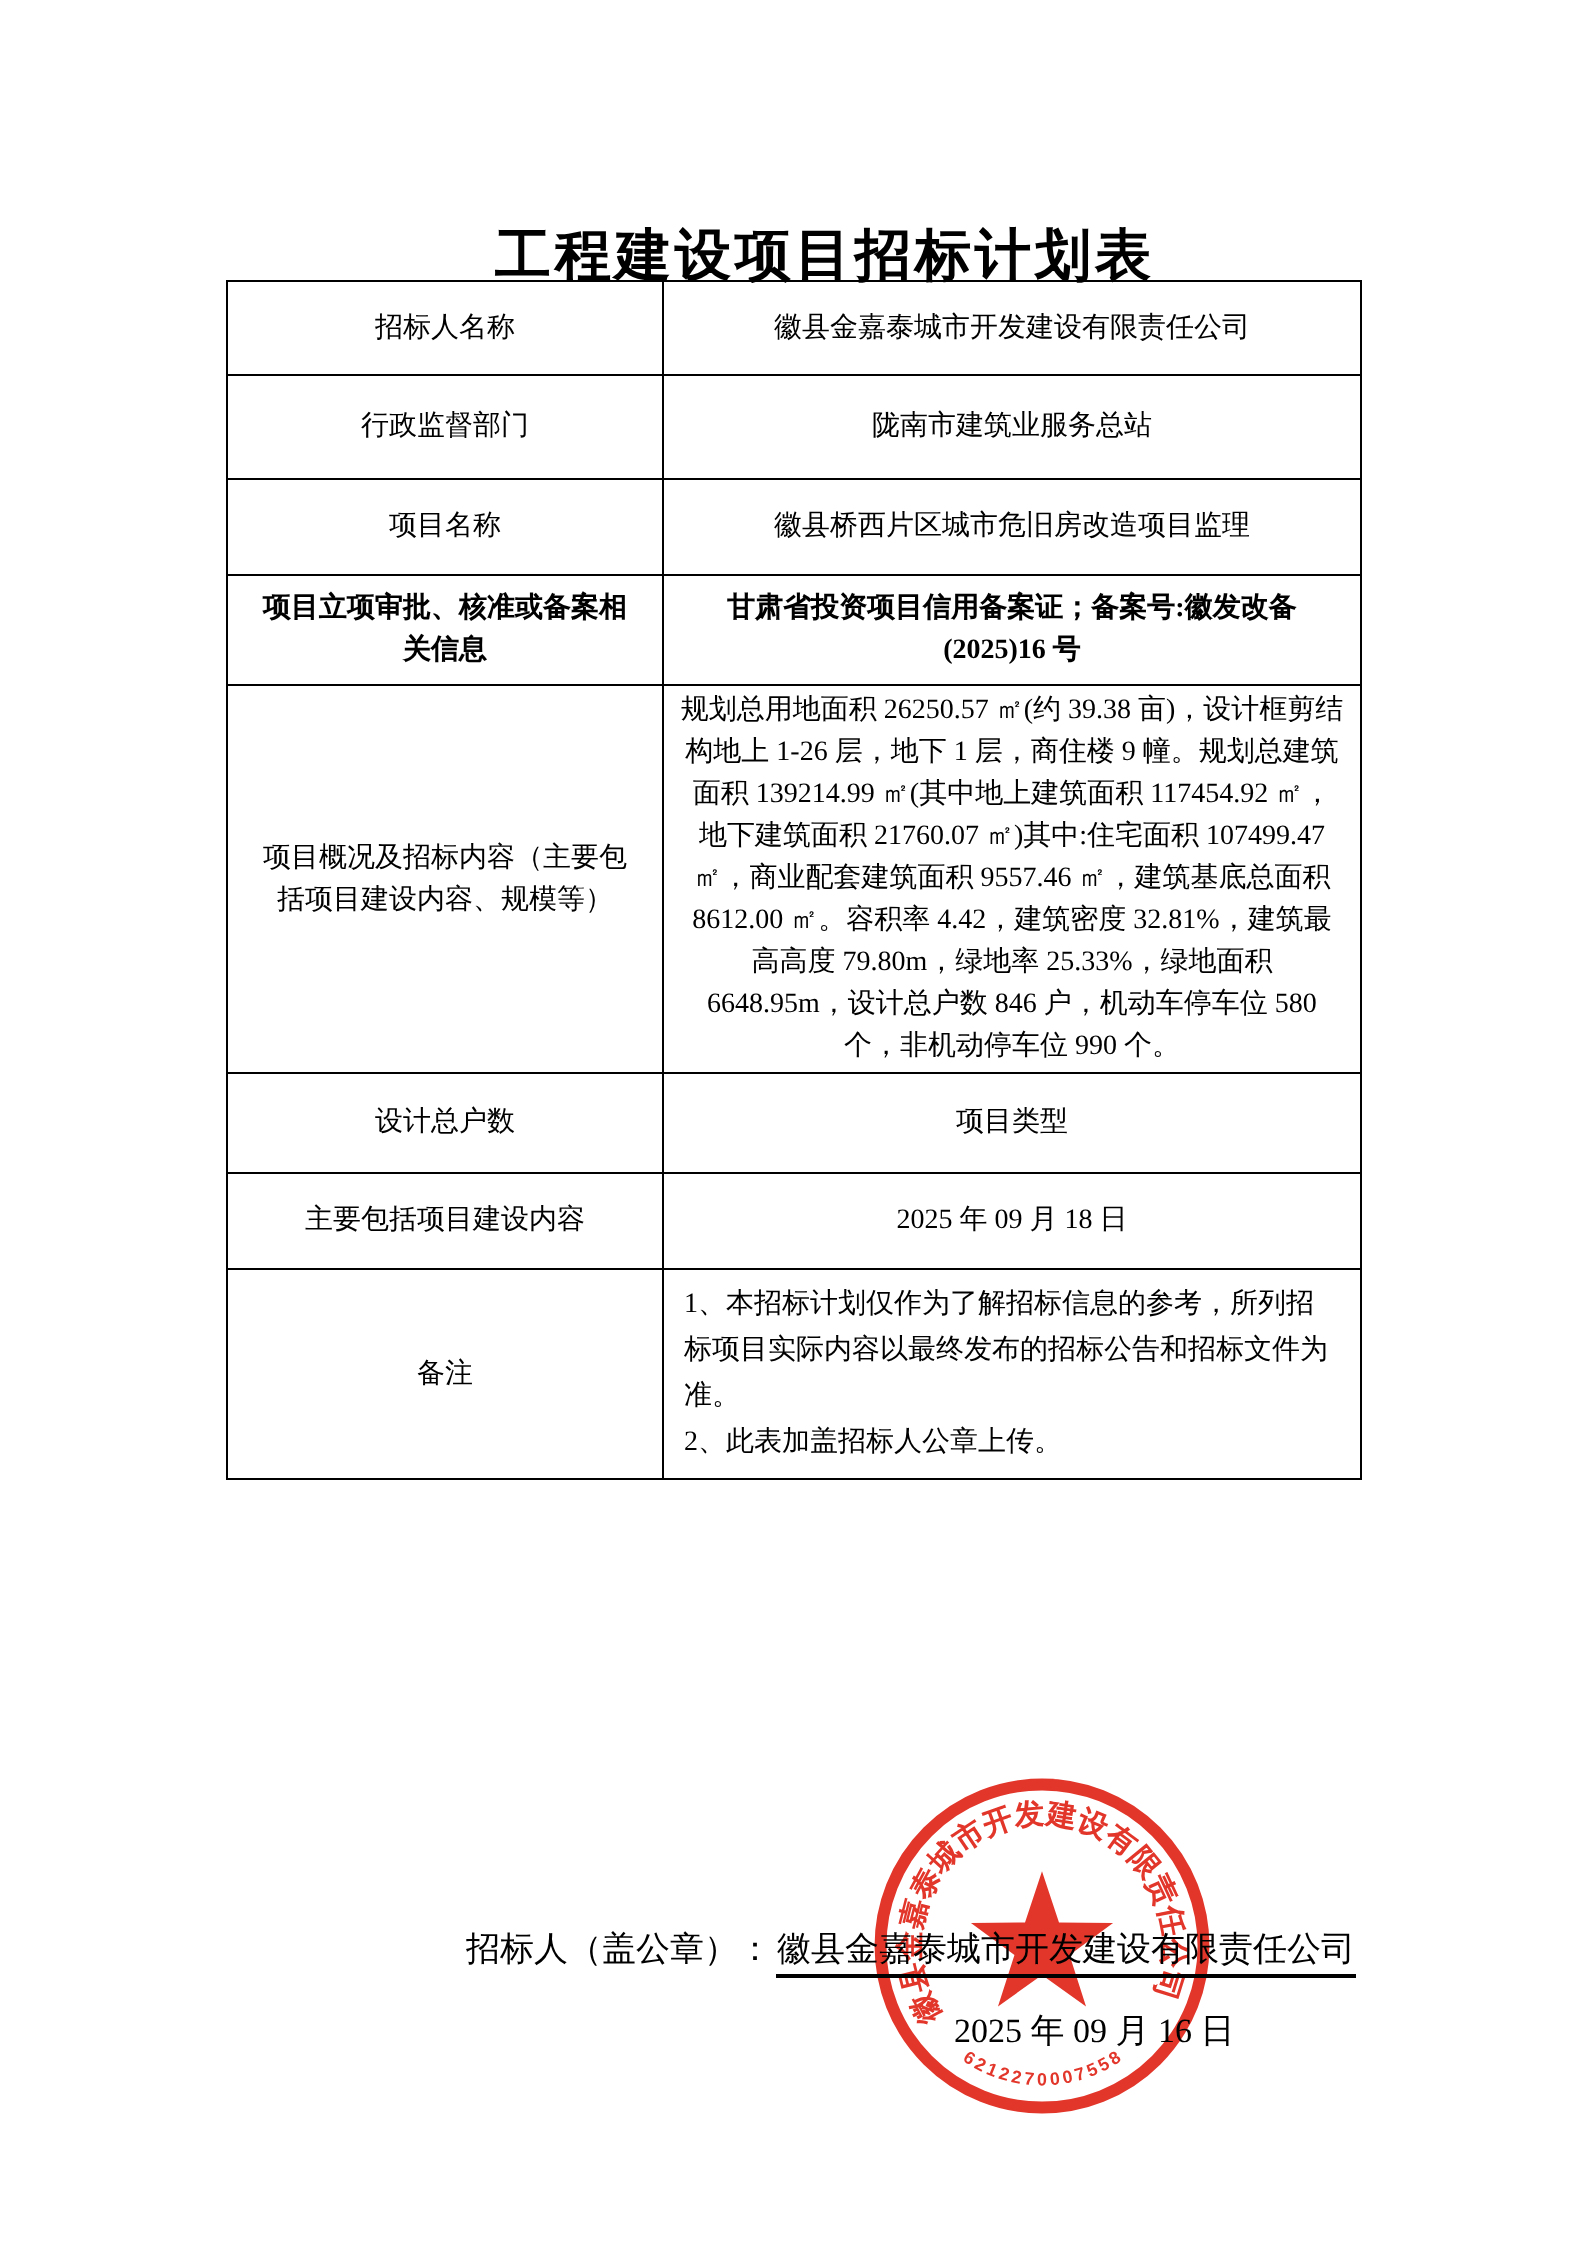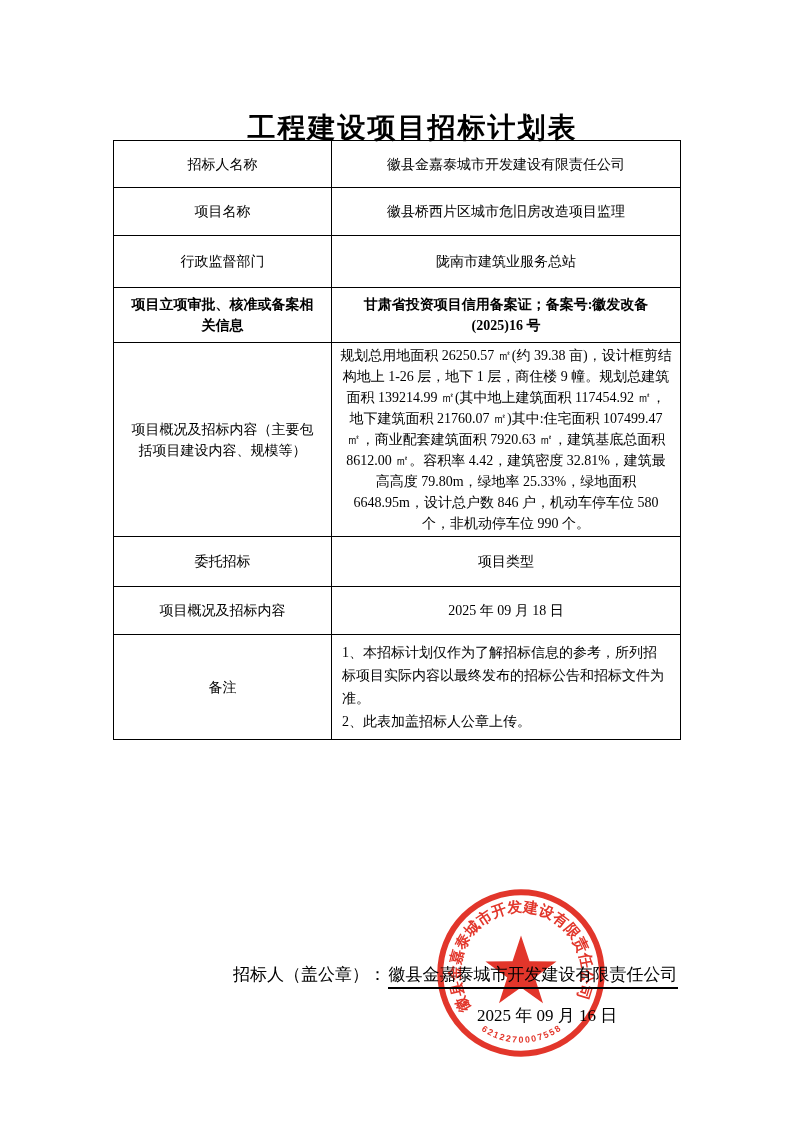--- a/index.html
+++ b/index.html
@@ -98,42 +98,42 @@
 <div class="page">
 
   <h1 class="doc-title">工程建设项目招标计划表</h1>
 
   <table class="plan-table">
     <tbody>
       <tr style="height:47px;">
         <td class="cell-label">招标人名称</td>
         <td class="cell-value">徽县金嘉泰城市开发建设有限责任公司</td>
       </tr>
+      <tr style="height:52px;">
+        <td class="cell-label">行政监督部门</td>
+        <td class="cell-value">陇南市建筑业服务总站</td>
+      </tr>
       <tr style="height:48px;">
         <td class="cell-label">项目名称</td>
         <td class="cell-value">徽县桥西片区城市危旧房改造项目监理</td>
-      </tr>
-      <tr style="height:52px;">
-        <td class="cell-label">行政监督部门</td>
-        <td class="cell-value">陇南市建筑业服务总站</td>
       </tr>
       <tr style="height:55px;font-weight:bold;">
         <td class="cell-label">项目立项审批、核准或备案相关信息</td>
         <td class="cell-value">甘肃省投资项目信用备案证；备案号:徽发改备(2025)16 号</td>
       </tr>
       <tr style="height:188px;">
         <td class="cell-label">项目概况及招标内容（主要包括项目建设内容、规模等）</td>
-        <td class="cell-value">规划总用地面积 26250.57 ㎡(约 39.38 亩)，设计框剪结构地上 1-26 层，地下 1 层，商住楼 9 幢。规划总建筑面积 139214.99 ㎡(其中地上建筑面积 117454.92 ㎡，地下建筑面积 21760.07 ㎡)其中:住宅面积 107499.47 ㎡，商业配套建筑面积 7920.63 ㎡，建筑基底总面积 8612.00 ㎡。容积率 4.42，建筑密度 32.81%，建筑最高高度 79.80m，绿地率 25.33%，绿地面积 6648.95m，设计总户数 846 户，机动车停车位 580 个，非机动停车位 990 个。</td>
+        <td class="cell-value">规划总用地面积 26250.57 ㎡(约 39.38 亩)，设计框剪结构地上 1-26 层，地下 1 层，商住楼 9 幢。规划总建筑面积 139214.99 ㎡(其中地上建筑面积 117454.92 ㎡，地下建筑面积 21760.07 ㎡)其中:住宅面积 107499.47 ㎡，商业配套建筑面积 9557.46 ㎡，建筑基底总面积 8612.00 ㎡。容积率 4.42，建筑密度 32.81%，建筑最高高度 79.80m，绿地率 25.33%，绿地面积 6648.95m，设计总户数 846 户，机动车停车位 580 个，非机动停车位 990 个。</td>
       </tr>
       <tr style="height:50px;">
-        <td class="cell-label">委托招标</td>
+        <td class="cell-label">设计总户数</td>
         <td class="cell-value">项目类型</td>
       </tr>
       <tr style="height:48px;">
-        <td class="cell-label">项目概况及招标内容</td>
+        <td class="cell-label">主要包括项目建设内容</td>
         <td class="cell-value">2025 年 09 月 18 日</td>
       </tr>
       <tr style="height:104px;">
         <td class="cell-label">备注</td>
         <td class="cell-value remarks">1、本招标计划仅作为了解招标信息的参考，所列招标项目实际内容以最终发布的招标公告和招标文件为准。
 2、此表加盖招标人公章上传。</td>
       </tr>
     </tbody>
   </table>
 

